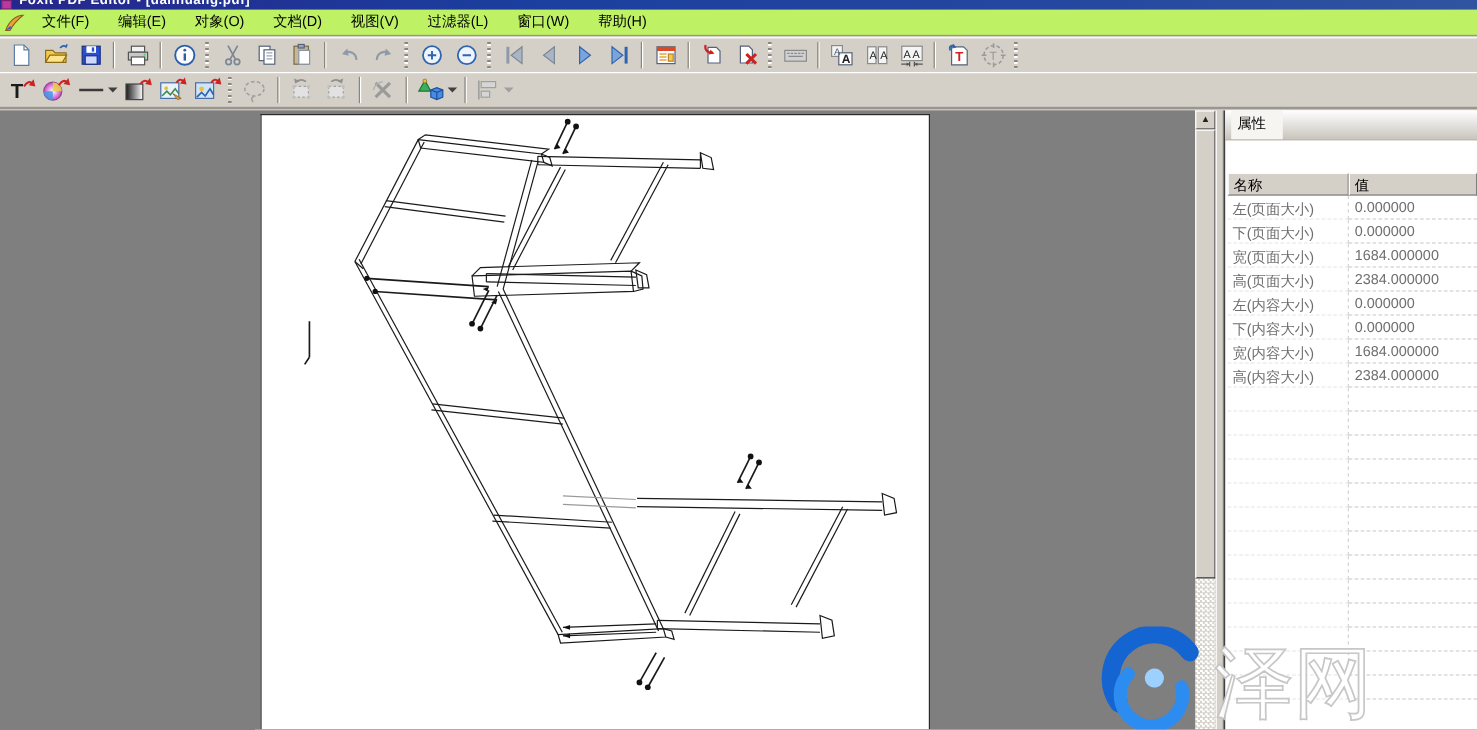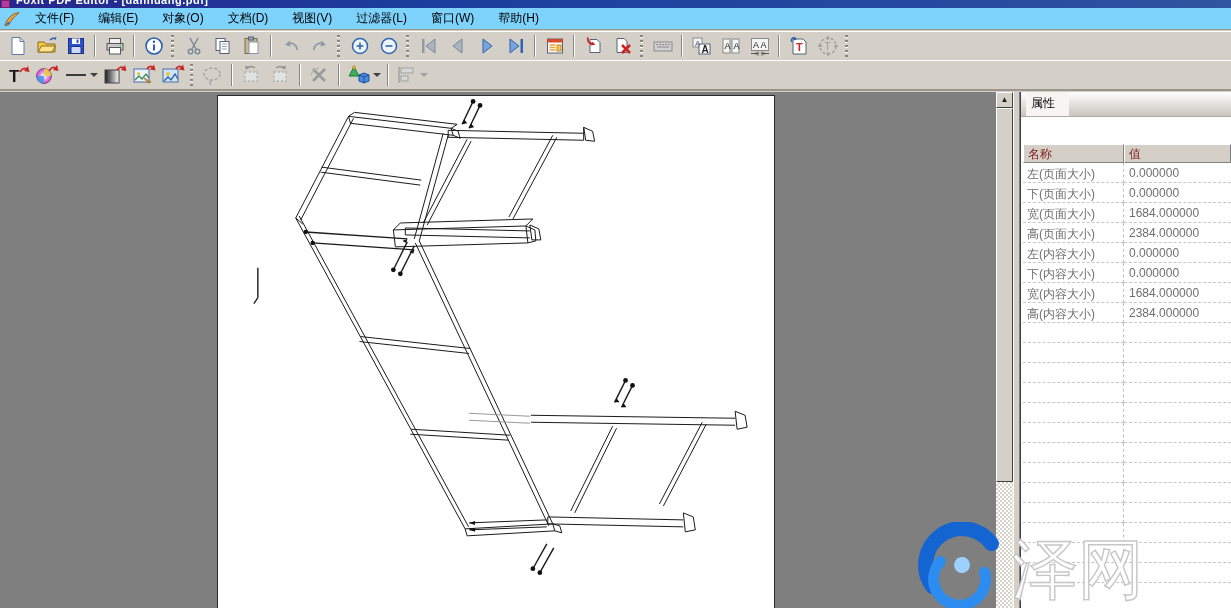--- a/index.html
+++ b/index.html
@@ -6,21 +6,21 @@
   html,body { width:1231px; height:608px; overflow:hidden; }
   body { font-family:"Liberation Sans","DejaVu Sans",sans-serif; font-size:12px; position:relative; background:#d4d0c8; cursor:default; }
 
   
   .titlebar { position:absolute; top:0; left:0; right:0; height:20px; overflow:hidden;
     background:linear-gradient(90deg,#26268c 0%,#1b3f9e 35%,#24479f 70%,#30549f 100%); }
   .titlebar .appbox { position:absolute; left:1px; top:0; width:9px; height:8px; background:#b83aa0; border:1px solid #7a1f6a; }
   .titlebar .ttext { position:absolute; left:16px; top:-6px; color:#fff; font-weight:bold; font-size:11px; letter-spacing:.5px; white-space:nowrap; }
 
   
-  .menubar { position:absolute; top:8px; left:0; right:0; height:22px; background:#7dd3fc;
+  .menubar { position:absolute; top:8px; left:0; right:0; height:22px; background:#bef264;
     border-bottom:1px solid #9a968e; display:flex; align-items:center; padding-left:2px; }
   .menu-appicon { width:20px; height:18px; margin-right:4px; }
   .menu-item { padding:2px 9px 3px; margin-right:6px; color:#000; white-space:nowrap; }
 
   
   .tb-row { position:absolute; left:0; right:0; background:#d4d0c8; display:flex; align-items:center; padding-left:3px; }
   .tb-row.r1 { top:31px; height:29px; border-top:1px solid #fff; }
   .tb-row.r2 { top:60px; height:31px; border-top:1px solid #fff; border-bottom:2px solid #9a968e; }
   .tbtn { width:29px; height:26px; display:flex; align-items:center; justify-content:center; flex:none; }
   .sep { width:0; height:22px; border-left:1px solid #8a867e; border-right:1px solid #ffffff; margin:0 4px; flex:none; }
@@ -53,21 +53,21 @@
 
   
   .panel { position:absolute; top:92px; left:1020px; right:0; bottom:0; background:#fff; border-left:1px solid #404040; }
   .panel-header { height:25px; background:linear-gradient(#ffffff,#c9c5bd); display:flex; align-items:flex-start;
     border-bottom:1px solid #b0aca4; padding-left:5px; }
   .panel-title { background:#f6f5f2; padding:3px 14px 4px 5px; }
   .panel-tabs { height:22px; background:#eceae5; border-bottom:1px solid #9a968e; display:flex; align-items:flex-end; padding:3px 0 0 3px; }
   .tab { background:#d4d0c8; border:1px solid; border-color:#fff #404040 transparent #fff; padding:2px 12px 3px 8px; position:relative; top:1px; }
   .props { position:absolute; top:52px; left:2px; right:0; bottom:0; overflow:hidden; }
   .phead { display:flex; height:19px; }
-  .hcell { background:#d4d0c8; border:1px solid; border-color:#fff #808080 #808080 #fff; padding:1px 4px; color:#7f1d1d; }
+  .hcell { background:#d4d0c8; border:1px solid; border-color:#fff #808080 #808080 #fff; padding:1px 4px; color:#000000; }
   .hcell.n { width:101px; flex:none; }
   .hcell.v { flex:1; }
   .prow { display:flex; height:20px; color:#6e6e6e;justify-content:center; }
   .prow .cname { width:101px; flex:none; padding:3px 4px 0; border-right:1px dashed #bdbdbd; border-bottom:1px dashed #c6c6c6; overflow:hidden; white-space:nowrap; }
   .prow .cval { flex:1; padding:3px 5px 0; border-bottom:1px dashed #c6c6c6; overflow:hidden; white-space:nowrap; }
 
   
   .watermark { position:absolute; left:912px; top:522px; width:230px; height:86px; z-index:60; pointer-events:none; }
 </style>
 </head>

